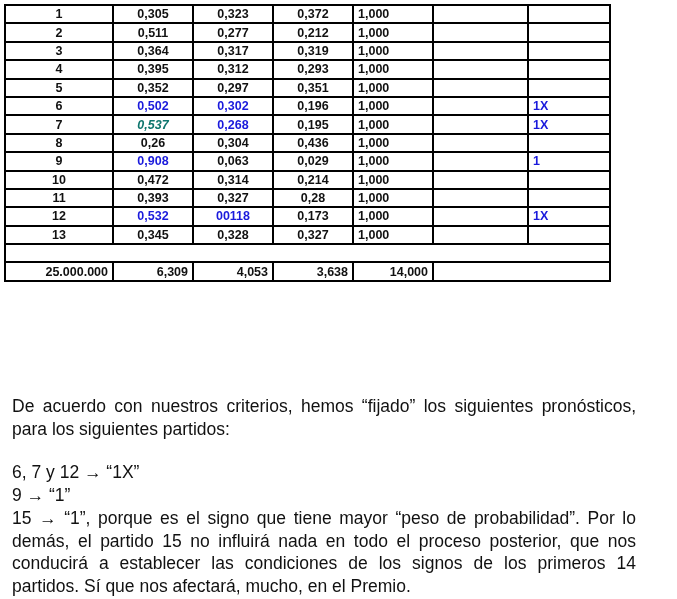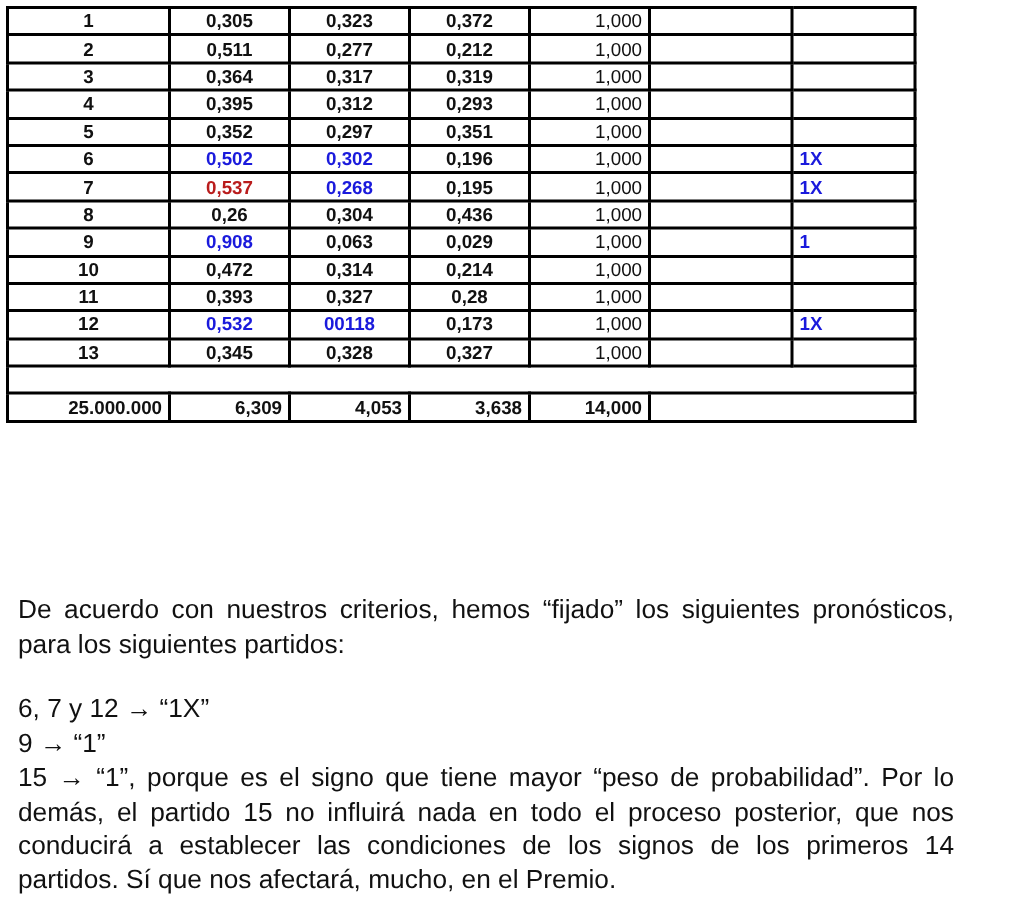--- a/index.html
+++ b/index.html
@@ -1,21 +1,21 @@
 <!DOCTYPE html>
 <html><head>
   <meta charset="utf-8">
   <style>
     html, body { margin: 0; padding: 0; background: #ffffff; }
     body { width: 677px; height: 599px; position: relative; overflow: hidden; font-family: "Liberation Sans", sans-serif; color: #111; }
     .tbl { position: absolute; left: 4px; top: 4px; border-collapse: collapse; font-family: "Liberation Sans", sans-serif; font-size: 12.5px; font-weight: bold; table-layout: fixed; }
     .tbl td { border: 2px solid #000; height: 16.4px; padding: 0 4px; line-height: 16px; white-space: nowrap; }
     .c0 { width: 98px; text-align: center; }
     .c1, .c2, .c3 { width: 70px; text-align: center; }
-    .c4 { width: 70px; text-align: right; font-weight: normal; }
+    .c4 { width: 70px; font-weight: bold; }
     .c5 { width: 85px; }
     .c6 { width: 72px; text-align: left; }
     .tot td.num { text-align: right; }
     .blue { color: #1a1adc; }
     .hdr td { text-align: center; }
     .hdr td.c4 { font-weight: bold; text-align: right; }
     .blank td { height: 16.4px; }
     .tot .c4 { font-weight: bold; }
     .text { position: absolute; left: 12px; width: 624px; font-family: "Liberation Sans", sans-serif; font-size: 17.5px; line-height: 22.5px; color: #111; }
     .justify { text-align: justify; text-align-last: left; }
@@ -75,21 +75,21 @@
         <td class="c0">6</td>
         <td class="c1 blue" style="color: rgb(26, 26, 220);">0,502</td>
         <td class="c2 blue" style="color: rgb(26, 26, 220);">0,302</td>
         <td class="c3">0,196</td>
         <td class="c4">1,000</td>
         <td class="c5"></td>
         <td class="c6 blue" style="color: rgb(26, 26, 220);">1X</td>
       </tr>
       <tr>
         <td class="c0">7</td>
-        <td class="c1 blue" style="color: #b91c1c;">0,537</td>
+        <td class="c1 blue" style="color: #0f766e; font-style: italic;">0,537</td>
         <td class="c2 blue" style="color: rgb(26, 26, 220);">0,268</td>
         <td class="c3">0,195</td>
         <td class="c4">1,000</td>
         <td class="c5"></td>
         <td class="c6 blue" style="color: rgb(26, 26, 220);">1X</td>
       </tr>
       <tr>
         <td class="c0">8</td>
         <td class="c1">0,26</td>
         <td class="c2">0,304</td>

